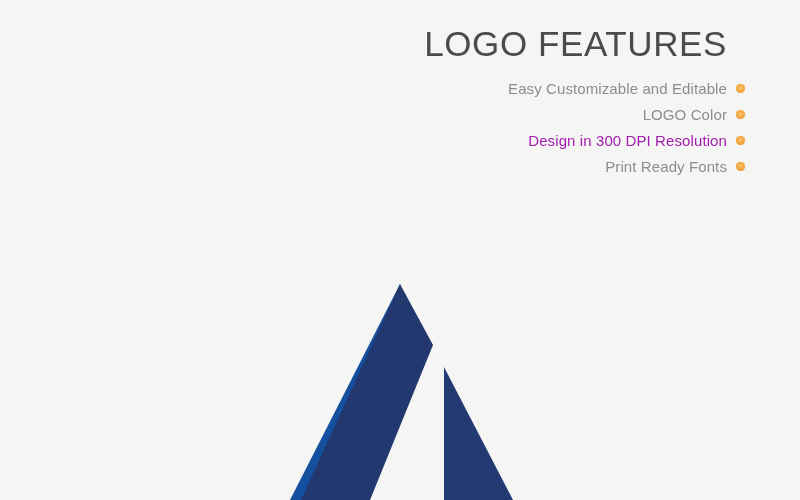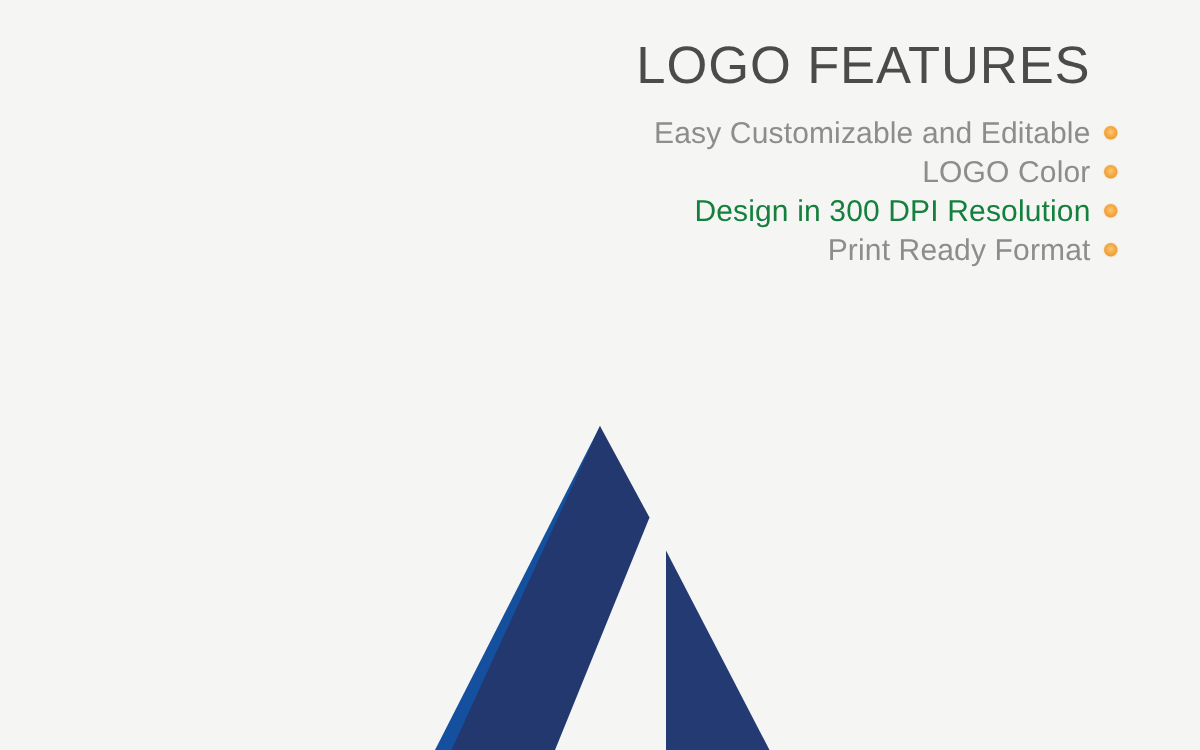--- a/index.html
+++ b/index.html
@@ -54,21 +54,21 @@
   .feature-row {
     display: flex;
     align-items: center;
     justify-content: flex-end;
     height: 24px;
     margin-bottom: 2px;
   }
 
   .feature-label {
     font-family: "Liberation Sans", sans-serif;
-    font-size: 20px;
+    font-size: 15px;
     font-weight: 400;
     color: #8d8d8d;
     line-height: 24px;
     white-space: nowrap;
     letter-spacing: 0.1px;
   }
 
   .feature-bullet {
     flex: 0 0 auto;
     width: 9px;
@@ -108,26 +108,26 @@
         <span class="feature-label" style="color: rgb(141, 141, 141);">Easy Customizable and Editable</span>
         <span class="feature-bullet"></span>
       </li>
 
       <li class="feature-row">
         <span class="feature-label" style="color: rgb(141, 141, 141);">LOGO Color</span>
         <span class="feature-bullet"></span>
       </li>
 
       <li class="feature-row">
-        <span class="feature-label" style="color: #15803d;">Design in 300 DPI Resolution</span>
+        <span class="feature-label" style="color: #a21caf;">Design in 300 DPI Resolution</span>
         <span class="feature-bullet"></span>
       </li>
 
       <li class="feature-row">
-        <span class="feature-label" style="color: rgb(141, 141, 141);">Print Ready Format</span>
+        <span class="feature-label" style="color: rgb(141, 141, 141);">Print Ready Fonts</span>
         <span class="feature-bullet"></span>
       </li>
 
 
     </ul>
   </section>
 
   <svg id="logo-mark" viewBox="0 0 800 500" width="800" height="500" xmlns="http://www.w3.org/2000/svg">
     <polygon points="400,284 290,500 358,500 413,346" fill="#14509e"></polygon>
     <polygon points="400,284 433,345 370,500 301,500" fill="#22386f"></polygon>

